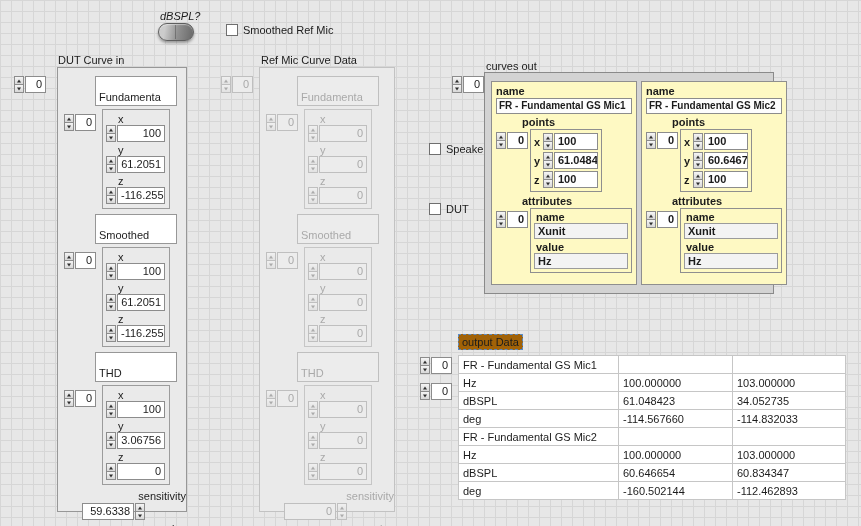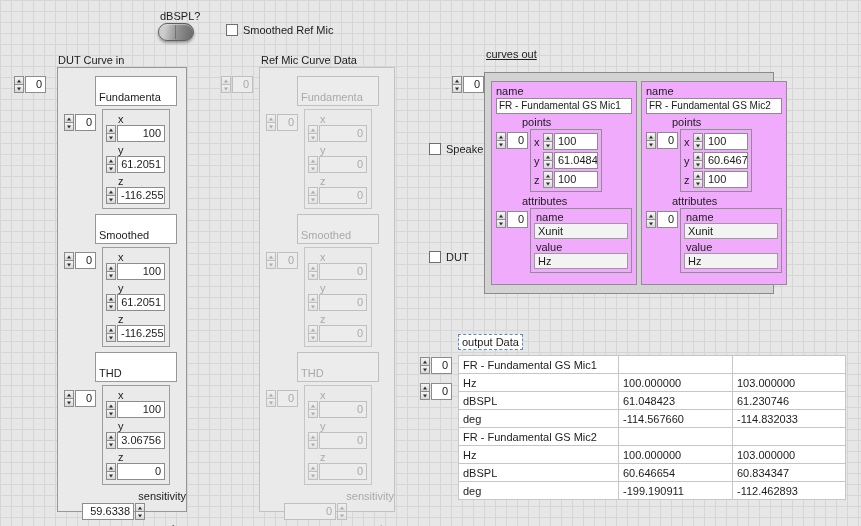--- a/index.html
+++ b/index.html
@@ -52,21 +52,21 @@
   .disabled .spin { border-color:#bfbfbf; background:#ececec; }
   .disabled .sbtn { background:linear-gradient(#f0f0f0,#e2e2e2); }
   .disabled .sbtn.up { border-bottom-color:#bfbfbf; }
   .disabled .sbtn.up::after { border-bottom-color:#ababab; }
   .disabled .sbtn.dn::after { border-top-color:#ababab; }
   .disabled .pcluster { border-color:#c6c6c6; }
 
   
   .curves-panel { position:absolute; left:484px; top:72px; width:290px; height:222px;
                   background:#d3d3d3; border:1px solid #8a8a8a; display:flex; gap:4px; padding:8px 5px 8px 6px; }
-  .ccluster { width:162px; background:#f0abfc; border:1px solid #8f8f8f; padding:3px 4px; }
+  .ccluster { width:162px; background:#fef9c3; border:1px solid #8f8f8f; padding:3px 4px;font-weight:bold; }
   .clabel { height:13px; line-height:12px; }
   .clabel.center { margin-left:26px; }
   .ctext { height:16px; background:#fdfdfd; border:1px solid #8c8c8c; padding:0 2px;
            font-size:10px; line-height:14px; white-space:nowrap; overflow:hidden; margin-bottom:2px; }
   .crow { display:flex; margin-bottom:3px; }
   .crow .lv-idx { margin-top:3px; }
   .pbox { border:1px solid #8f8f8f; padding:3px 3px 1px 3px; margin-left:2px; }
   .prow { display:flex; align-items:center; margin-bottom:2px; }
   .prow .pl { width:9px; }
   .prow .nbox { width:44px; text-align:left; }
@@ -78,30 +78,30 @@
   
   .rocker { position:absolute; left:158px; top:23px; width:36px; height:18px; border-radius:9px;
             background:linear-gradient(100deg,#cccccc 18%, #909090 55%, #686868);
             border:1px solid #5e5e5e;
             box-shadow:0 2px 3px rgba(0,0,0,.35), inset 0 1px 1px rgba(255,255,255,.45); }
   .rocker::after { content:""; position:absolute; left:16px; top:1px; bottom:1px; width:1px; background:rgba(0,0,0,.25); }
   .cbgroup { position:absolute; display:flex; align-items:center; gap:5px; height:14px; }
   .cbbox { width:12px; height:12px; background:#fff; border:1px solid #6f6f6f; flex:none; }
 
   
-  .outlabel { position:absolute; left:458px; top:334px; background:#ffffff; border:1px dashed #5a8ac6;
+  .outlabel { position:absolute; left:458px; top:334px; background:#a16207; border:1px dashed #5a8ac6;
               padding:0 3px; line-height:14px; }
   .out-table { position:absolute; left:458px; top:355px; border-collapse:collapse; background:#fff;
                border:1px solid #9a9a9a; table-layout:fixed; }
   .out-table td { border:1px solid #c6c6c6; height:18px; padding:0 4px; white-space:nowrap; overflow:hidden; }
 </style>
 </head>
 <body>
 
-<div class="float-label" style="left:160px;top:10px;">dBSPL?</div>
+<div class="float-label" style="left:160px;top:10px;font-style:italic;">dBSPL?</div>
 <div class="rocker"></div>
 
 <div class="cbgroup" style="left:226px;top:23px;">
   <span class="cbbox"></span>
   <span>Smoothed Ref Mic</span>
 </div>
 
 <div class="float-label" style="left:58px;top:54px;">DUT Curve in</div>
 <div class="lv-idx abs" style="left:14px;top:76px;">
   <span class="spin">
@@ -433,26 +433,26 @@
         </span>
     </div>
 
   </div>
 </div>
 
 <div class="cbgroup" style="left:429px;top:142px;">
   <span class="cbbox"></span>
   <span>Speaker</span>
 </div>
-<div class="cbgroup" style="left:429px;top:202px;margin-top:48px;">
+<div class="cbgroup" style="left:429px;top:202px;">
   <span class="cbbox"></span>
   <span>DUT</span>
 </div>
 
-<div class="float-label" style="left:486px;top:48px;text-decoration:underline;">curves out</div>
+<div class="float-label" style="left:486px;top:60px;">curves out</div>
 <div class="lv-idx abs" style="left:452px;top:76px;">
   <span class="spin">
       <span class="sbtn up"></span>
       <span class="sbtn dn"></span>
     </span>
   <span class="ibox">0</span>
 </div>
 
 <div class="curves-panel">
 
@@ -602,21 +602,21 @@
     <td></td>
   </tr>
   <tr>
     <td>Hz</td>
     <td>100.000000</td>
     <td>103.000000</td>
   </tr>
   <tr>
     <td>dBSPL</td>
     <td>61.048423</td>
-    <td>61.230746</td>
+    <td>34.052735</td>
   </tr>
   <tr>
     <td>deg</td>
     <td>-114.567660</td>
     <td>-114.832033</td>
   </tr>
   <tr>
     <td>FR - Fundamental GS Mic2</td>
     <td></td>
     <td></td>
@@ -626,17 +626,17 @@
     <td>100.000000</td>
     <td>103.000000</td>
   </tr>
   <tr>
     <td>dBSPL</td>
     <td>60.646654</td>
     <td>60.834347</td>
   </tr>
   <tr>
     <td>deg</td>
-    <td>-199.190911</td>
+    <td>-160.502144</td>
     <td>-112.462893</td>
   </tr>
 </tbody>
   </table>
 
 </body></html>

